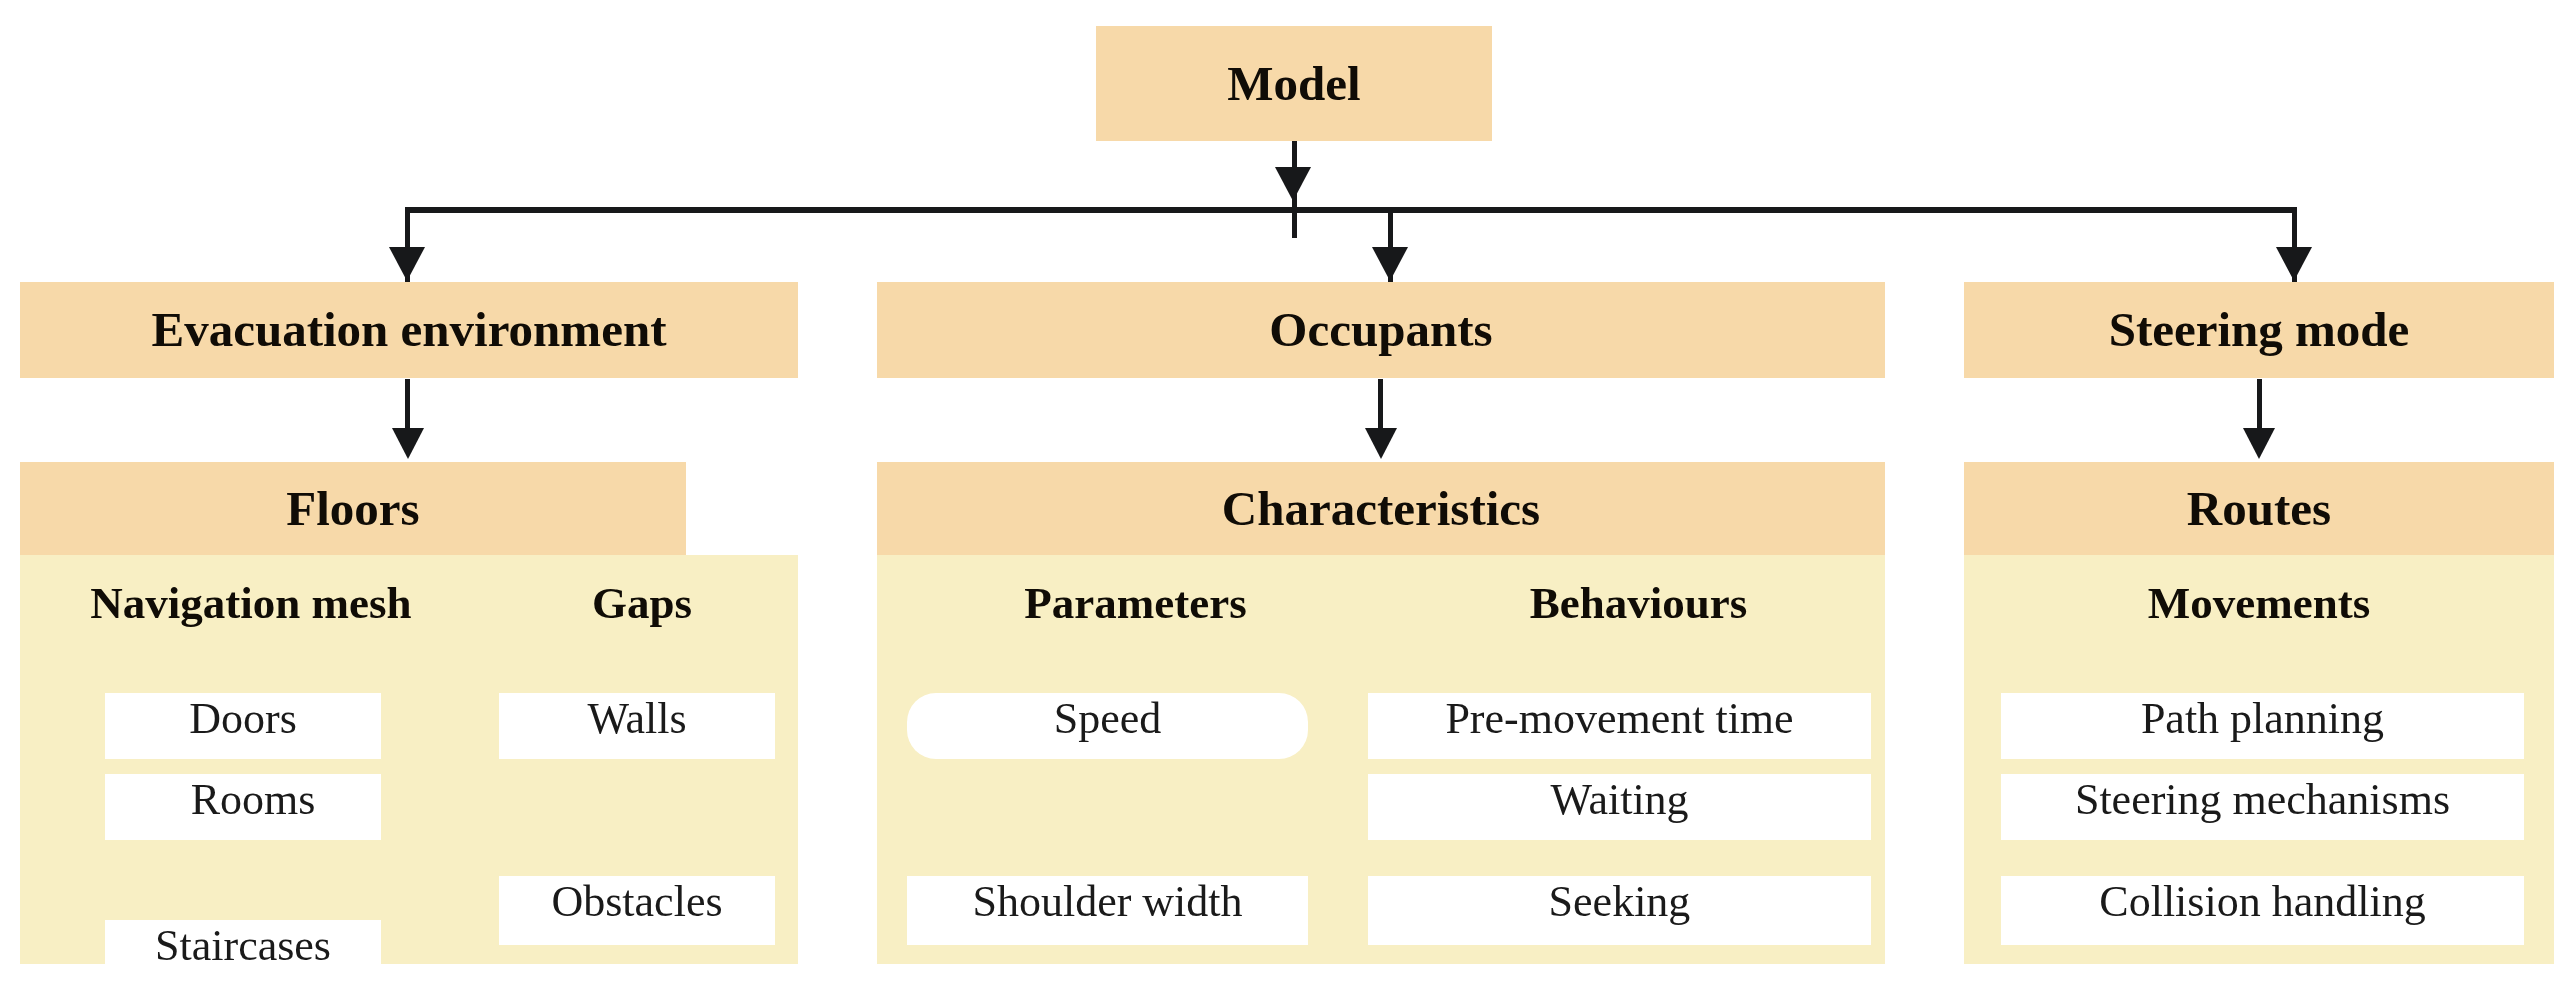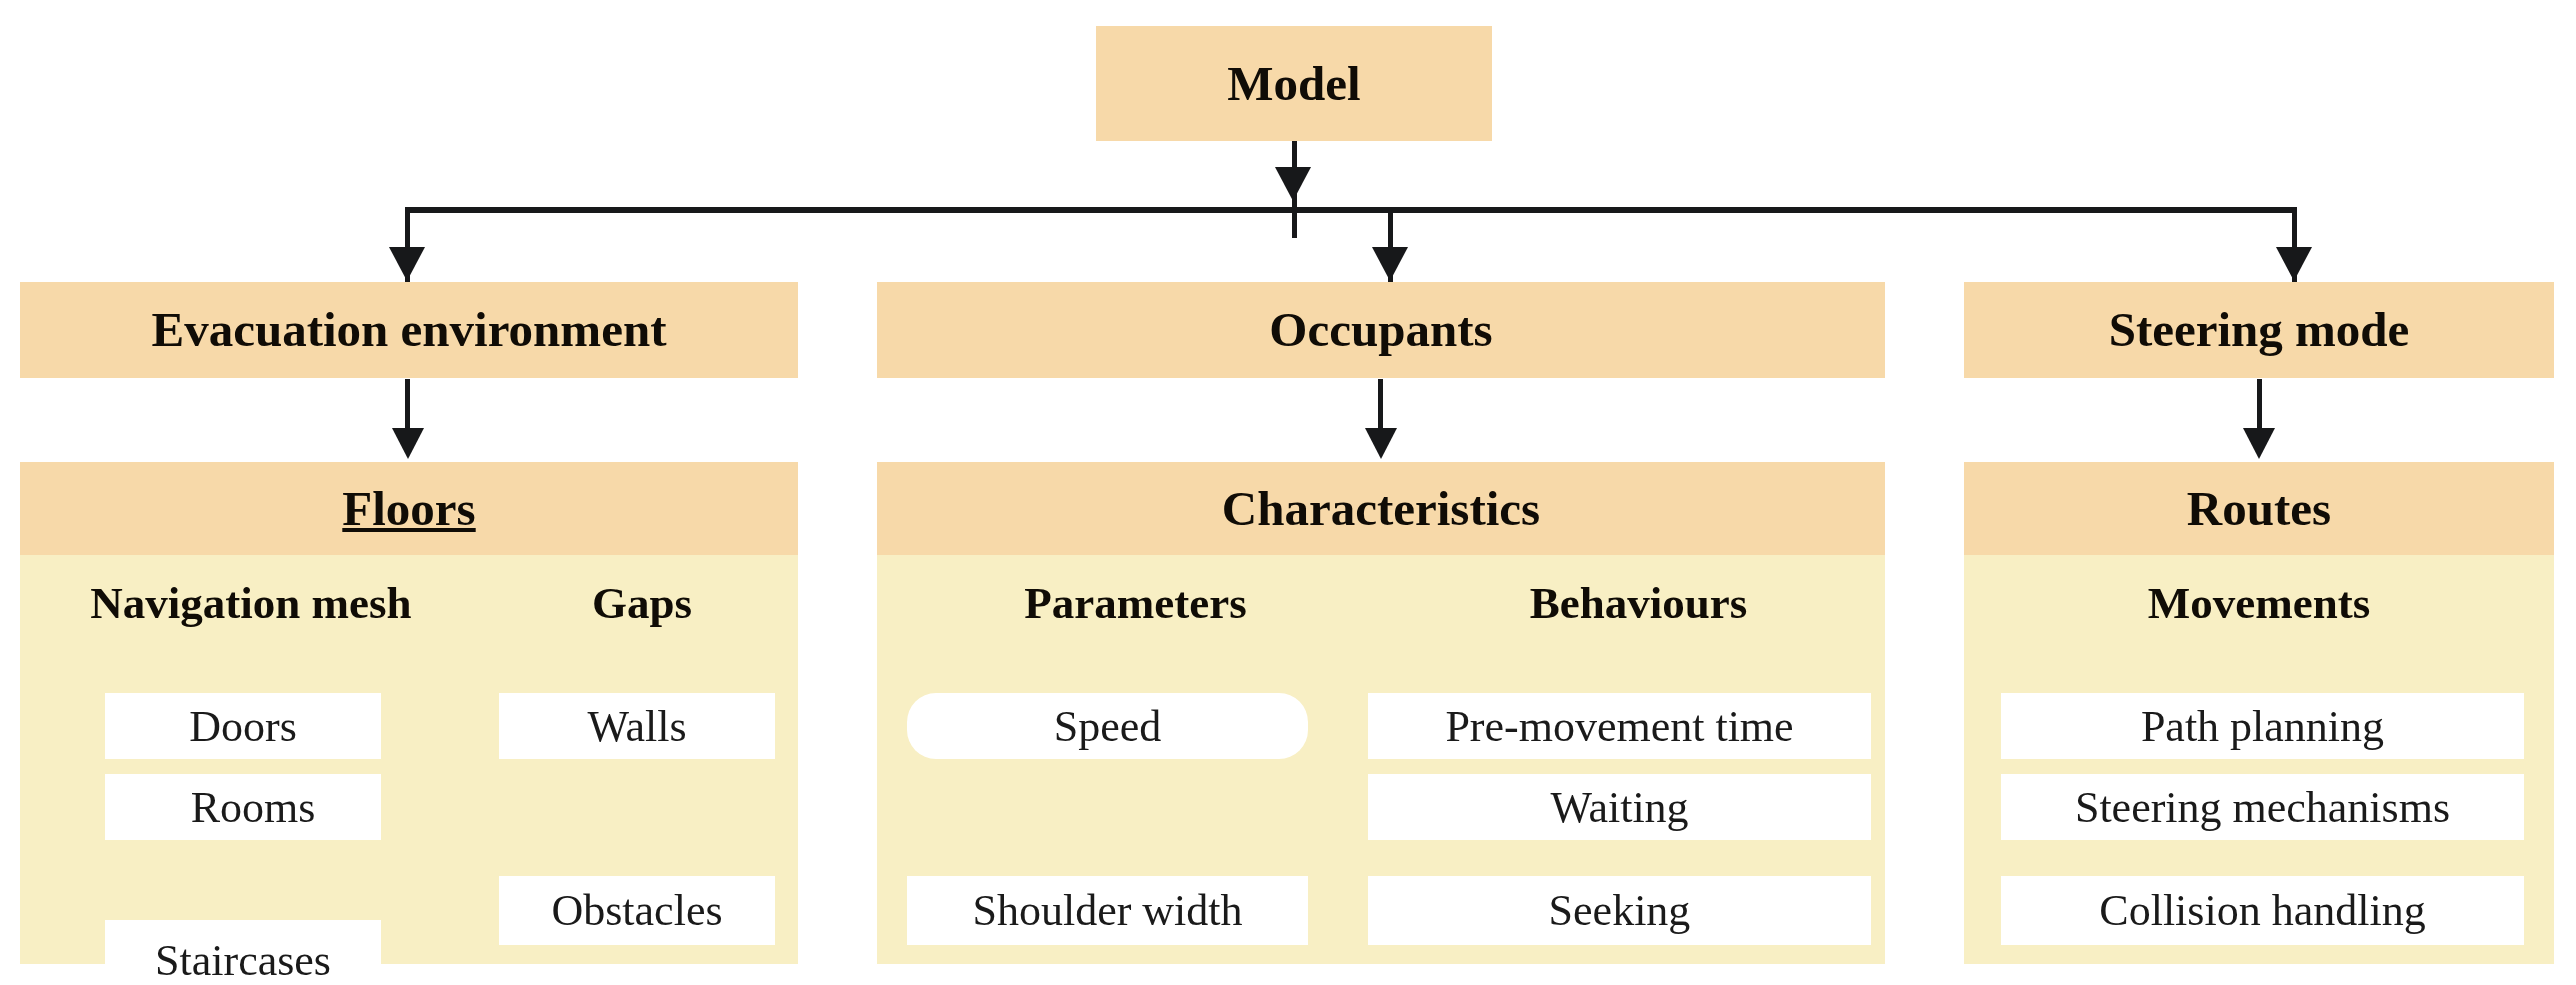--- a/index.html
+++ b/index.html
@@ -52,21 +52,20 @@
     text-align: center;
     color: #100c06;
     font-weight: bold;
     background: transparent;
   }
 
   .leaf {
     position: absolute;
     box-sizing: border-box;
     display: flex;
-    align-items: center;
     justify-content: center;
     text-align: center;
     background: #ffffff;
     color: #1a1a1a;
     font-weight: normal;
   }
 
   
   .vline {
     position: absolute;
@@ -138,21 +137,21 @@
   <div class="arrowhead small" style="left:392px; top:428px;"></div>
 
   <div class="vline" style="left:1378px; top:379px; width:4.9px; height:55px;"></div>
   <div class="arrowhead small" style="left:1365px; top:428px;"></div>
 
   <div class="vline" style="left:2257px; top:379px; width:4.9px; height:55px;"></div>
   <div class="arrowhead small" style="left:2243px; top:428px;"></div>
 
   <div class="cream-panel" style="left:20px; top:555px; width:778px; height:409px;"></div>
 
-  <div class="box peach fs-l2" style="left:20px; top:462px; width:778px; height:93px;text-decoration:underline;">
+  <div class="box peach fs-l2" style="left:20px; top:462px; width:666px; height:93px;">
     <span>Floors</span>
   </div>
 
   <div class="sub-header fs-subhdr" style="left:20px; top:568px; width:462px; height:69px;">
     <span>Navigation mesh</span>
   </div>
   <div class="sub-header fs-subhdr" style="left:485px; top:568px; width:314px; height:69px;">
     <span>Gaps</span>
   </div>
 

